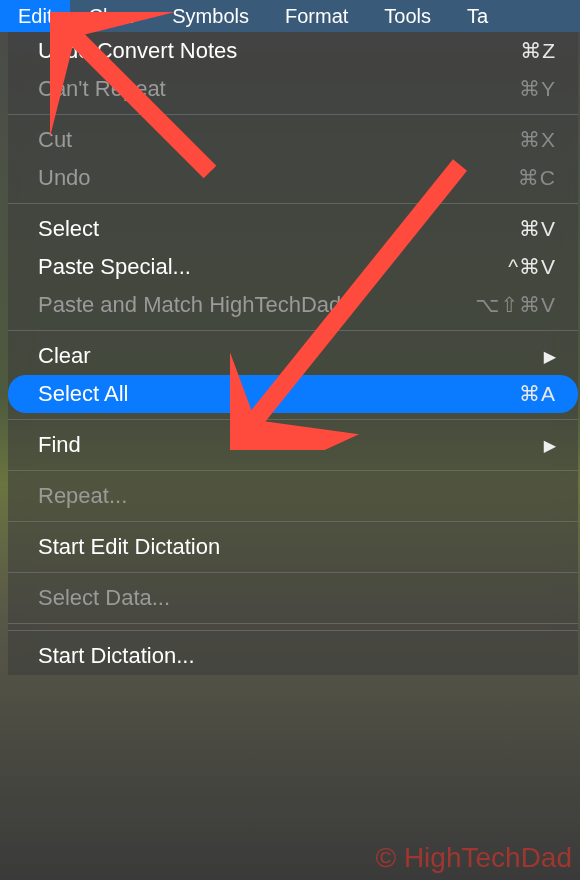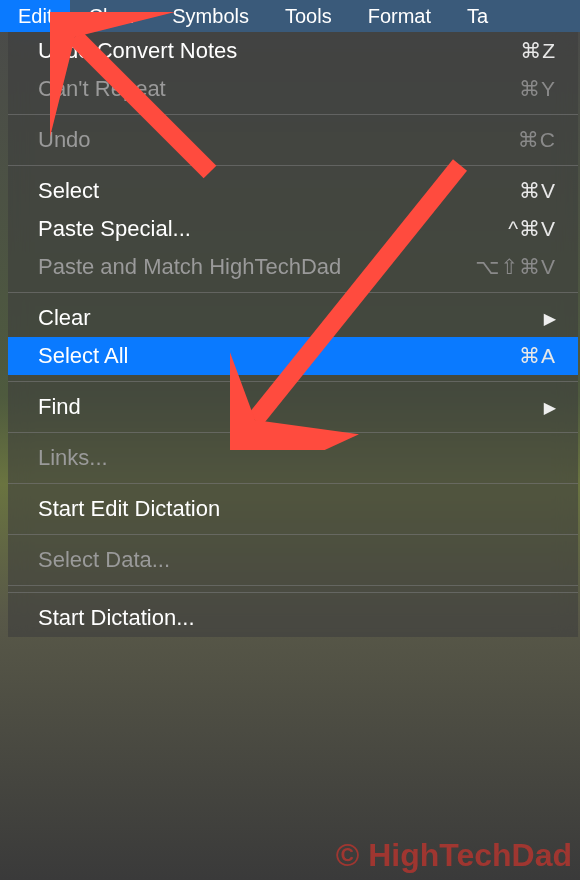--- a/index.html
+++ b/index.html
@@ -39,82 +39,86 @@
     .menu-item {
       display: flex;
       align-items: center;
       justify-content: space-between;
       padding: 6px 22px 6px 30px;
       color: #fff;
       cursor: default;
       position: relative;
     }
     .menu-item.disabled { color: #9a9a9a; }
-    .menu-item.highlighted { background: #0a7aff; color: #fff; }
+    .menu-item.highlighted { background: #0a7aff; color: #fff; border-radius: 18px; }
     .menu-label { font-weight: 500; }
     .menu-item.disabled .menu-label { font-weight: 400; }
     .shortcut { color: #e8e8e8; font-size: 21px; letter-spacing: 1px; }
     .menu-item.disabled .shortcut { color: #8a8a8a; }
     .submenu-arrow {
       color: #eee; font-size: 16px;
     }
     .sep {
       height: 1px;
       margin: 6px 0;
       background: rgba(120,120,120,0.6);
     }
     .arrow {
       position: absolute;
       pointer-events: none;
     }
     .arrow svg { display: block; }
     .watermark {
       position: absolute;
       right: 8px; bottom: 6px;
-      font-weight: 700;
-      font-size: 32px;
+      font-weight: 400;
+      font-size: 28px;
       color: rgba(240,50,40,0.55);
       user-select: none;
       pointer-events: none;
     }
   </style>
 </head>
 <body>
 
 <div class="menubar">
     <div class="menubar-item active">
       <span>Edit</span>
     </div>
     <div class="menubar-item">
       <span>Clear</span>
     </div>
     <div class="menubar-item">
       <span>Symbols</span>
     </div>
     <div class="menubar-item">
-      <span>Tools</span>
+      <span>Format</span>
     </div>
     <div class="menubar-item">
-      <span>Format</span>
+      <span>Tools</span>
     </div>
     <div class="menubar-item">
       <span>Ta</span>
     </div>
   </div>
 
 <div class="dropdown">
     <div class="menu-item">
       <span class="menu-label">Undo Convert Notes</span>
       <span class="shortcut">⌘Z</span>
     </div>
     <div class="menu-item disabled">
       <span class="menu-label">Can't Repeat</span>
       <span class="shortcut">⌘Y</span>
     </div>
     <div class="sep"></div>
+    <div class="menu-item disabled">
+      <span class="menu-label">Cut</span>
+      <span class="shortcut">⌘X</span>
+    </div>
     <div class="menu-item disabled">
       <span class="menu-label">Undo</span>
       <span class="shortcut">⌘C</span>
     </div>
     <div class="sep"></div>
     <div class="menu-item">
       <span class="menu-label">Select</span>
       <span class="shortcut">⌘V</span>
     </div>
     <div class="menu-item">
@@ -134,21 +138,21 @@
       <span class="menu-label">Select All</span>
       <span class="shortcut">⌘A</span>
     </div>
     <div class="sep"></div>
     <div class="menu-item">
       <span class="menu-label">Find</span>
       <span class="submenu-arrow">▶</span>
     </div>
     <div class="sep"></div>
     <div class="menu-item disabled">
-      <span class="menu-label">Links...</span>
+      <span class="menu-label">Repeat...</span>
     </div>
     <div class="sep"></div>
     <div class="menu-item">
       <span class="menu-label">Start Edit Dictation</span>
     </div>
     <div class="sep"></div>
     <div class="menu-item disabled">
       <span class="menu-label">Select Data...</span>
     </div>
     <div class="sep"></div>

